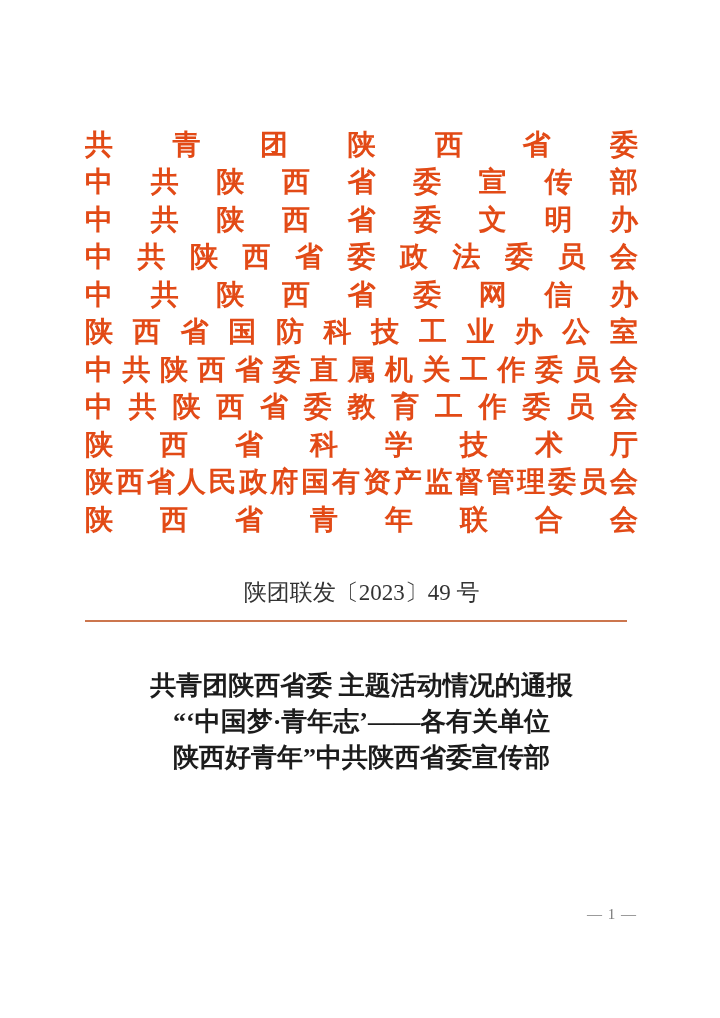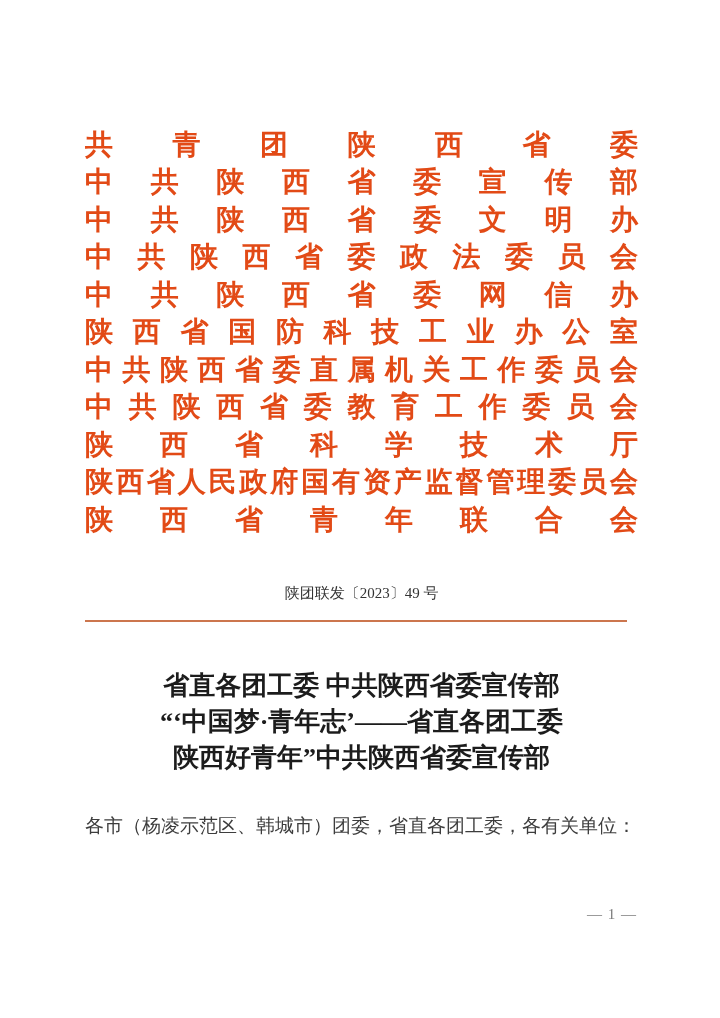--- a/index.html
+++ b/index.html
@@ -44,21 +44,21 @@
     color: var(--header-red, #e24a16);
     white-space: nowrap;
   }
   .org-line span { display: inline-block; }
   
   .doc-number {
     margin-top: 44px;
     height: 20px;
     line-height: 20px;
     text-align: center;
-    font-size: 15px;
+    font-size: 23px;
     color: var(--docnum-gray, #333333);
   }
   
   .red-rule {
     margin-top: 17px;
     width: 542px;
     height: 2.5px;
     background: var(--rule-red, #cc764e);
     border: none;
   }
@@ -238,23 +238,22 @@
           <span>合</span>
           <span>会</span>
         </div>
     </div>
 
     <div class="doc-number">陕团联发〔2023〕49 号</div>
 
     <div class="red-rule"></div>
 
     <div class="title">
-      <div class="title-line">省直各团工委 中共陕西省委宣传部</div>
-      <div class="title-line">“‘中国梦·青年志’——省直各团工委</div>
+      <div class="title-line">共青团陕西省委 主题活动情况的通报</div>
+      <div class="title-line">“‘中国梦·青年志’——各有关单位</div>
       <div class="title-line">陕西好青年”中共陕西省委宣传部</div>
     </div>
 
-    <div class="salutation">各市（杨凌示范区、韩城市）团委，省直各团工委，各有关单位：</div>
 
   </div>
 
   <div class="page-number">— 1 —</div>
 </div>
 
 </body></html>

